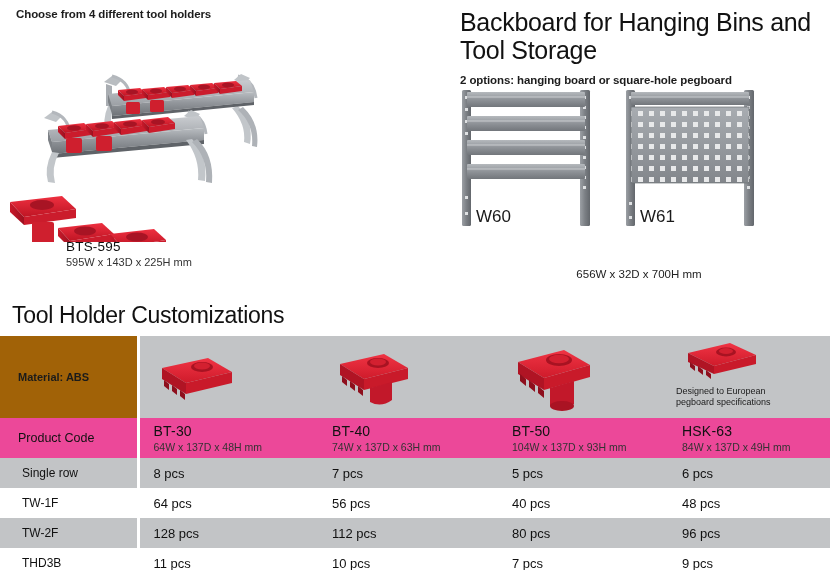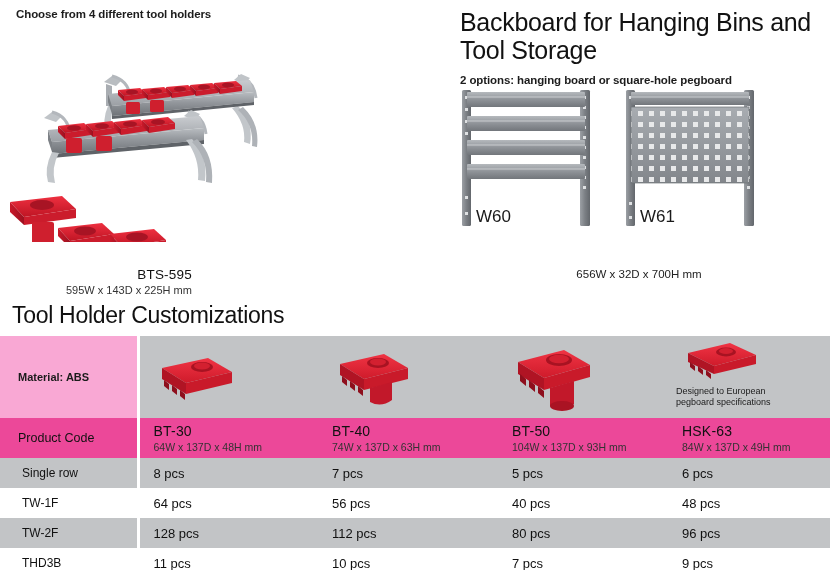--- a/index.html
+++ b/index.html
@@ -25,21 +25,21 @@
   .panel-right h1.section-title { padding-left: 12px; }
   .subtitle {
     font-size: 11.5px; font-weight: 700; color: #1c1c1c;
     margin: 0; padding: 8px 0 0 16px; letter-spacing: -0.1px;
   }
   .panel-right .subtitle { padding-left: 12px; padding-top: 10px; }
 
   
   .rack-art { position: absolute; left: 0; top: 62px; width: 448px; height: 180px; }
 
-  .caption { position: absolute; left: 66px; top: 267px; text-align: right; }
+  .caption { position: absolute; left: 66px; top: 239px; }
   .caption .code { font-size: 13.5px; font-weight: 400; color: #111; letter-spacing: .2px; }
   .caption .dims { font-size: 11px; color: #333; margin-top: 2px; }
 
   
   .board-art { position: absolute; left: 0; top: 86px; width: 382px; height: 160px; }
   .board-dims {
     position: absolute; left: 0; top: 268px; width: 382px;
     text-align: center; font-size: 11.5px; color: #222;
   }
 
@@ -57,21 +57,21 @@
   table.spec col.c2 { width: 180px; }
   table.spec col.c3 { width: 170px; }
   table.spec col.c4 { width: 162px; }
 
   .spec td { vertical-align: middle; padding: 0; }
 
   
   tr.pic-row td { height: 82px; background: #c2c4c6; }
   tr.pic-row td.rowhead {
     font-size: 11px; font-weight: 700; color: #1b1b1b;
-    padding-left: 18px; background: #f9a8d4;
+    padding-left: 18px; background: #a16207;
     border-right: 3px solid #ffffff;
   }
   .pic-cell { position: relative; height: 82px; }
   .holder-img { position: absolute; left: 14px; top: 6px; }
   .euro-note {
     position: absolute; left: 8px; bottom: 10px;
     font-size: 9px; line-height: 1.25; color: #1b1b1b; font-weight: 400;
   }
 
   

